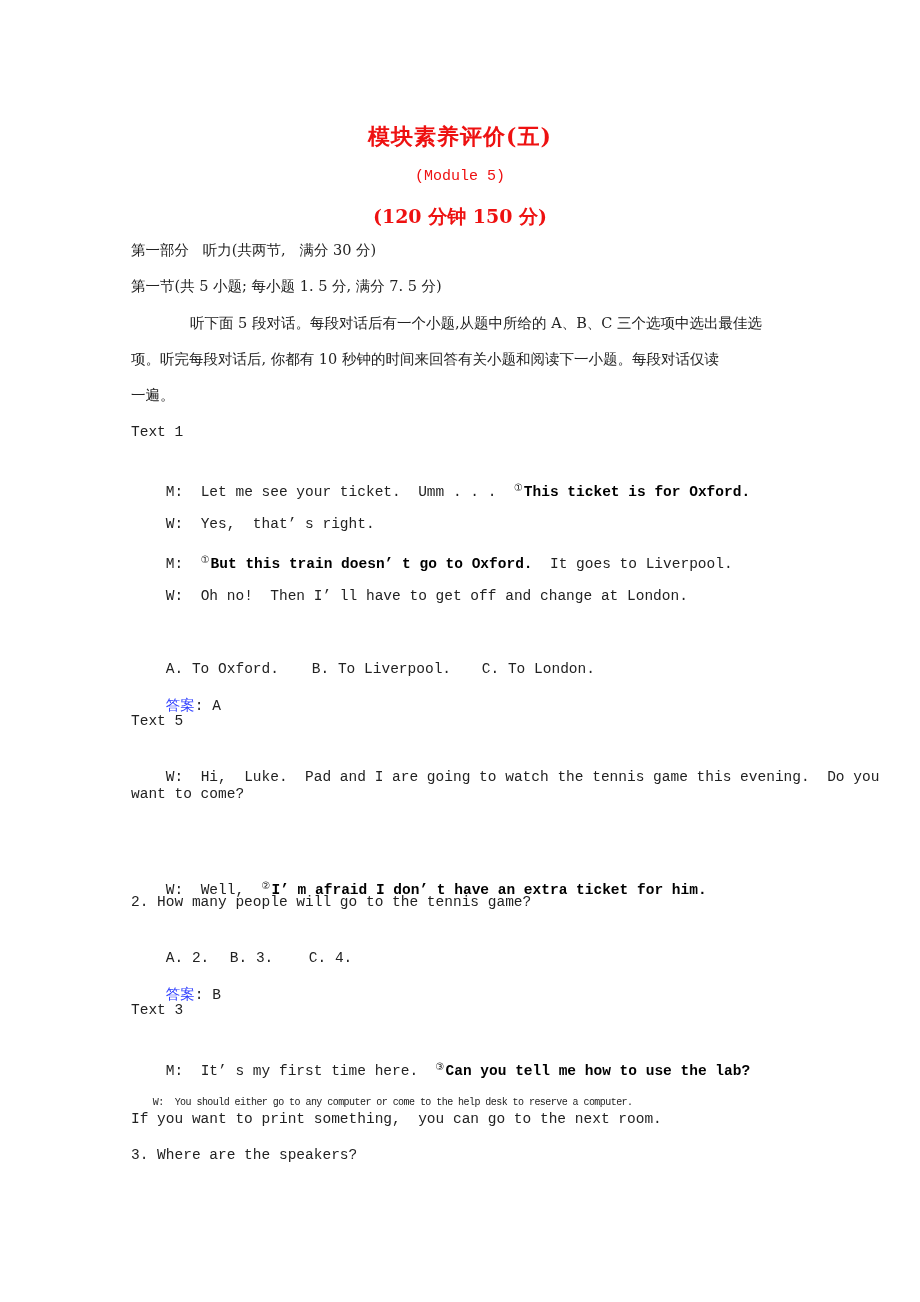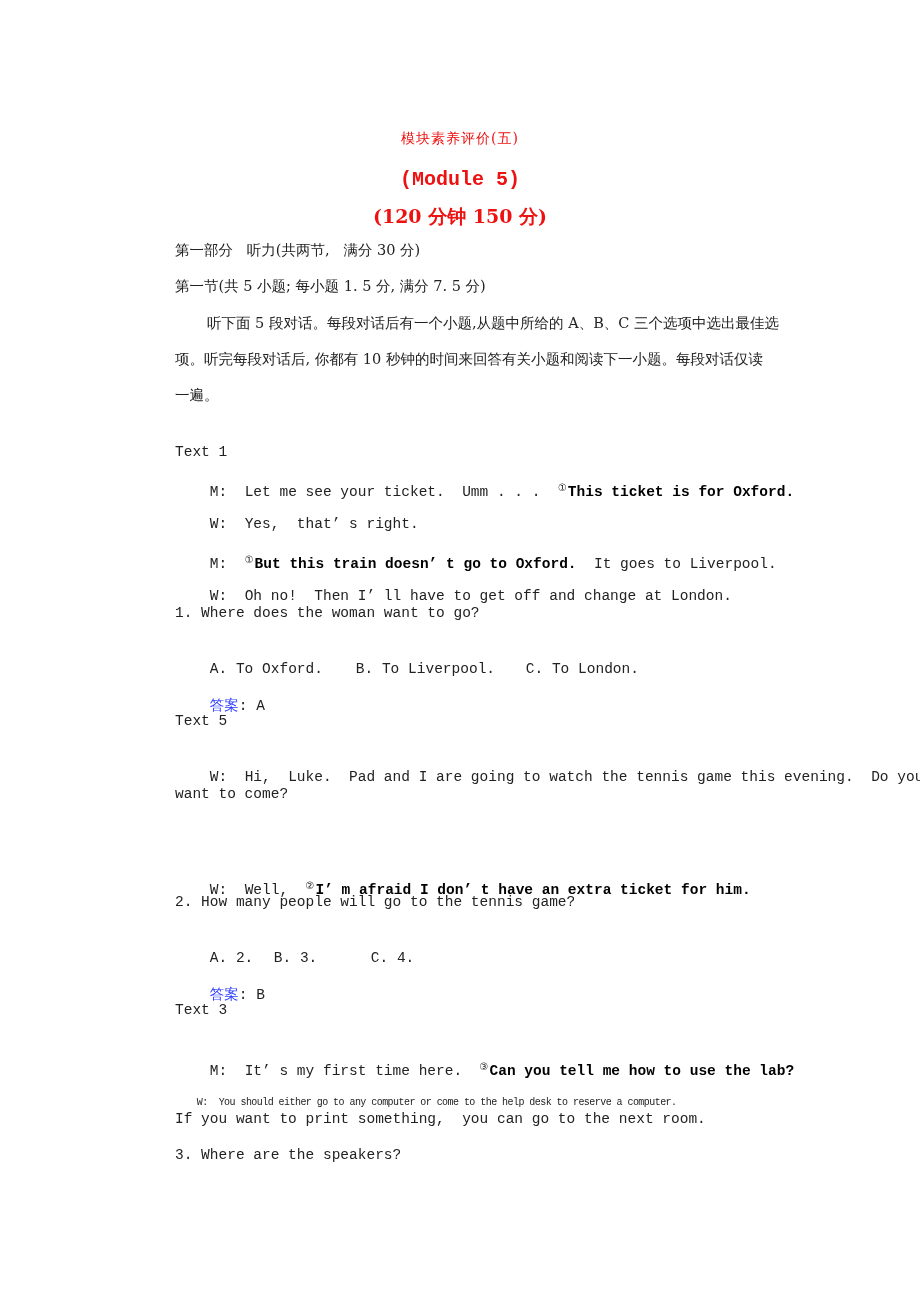--- a/index.html
+++ b/index.html
@@ -24,46 +24,45 @@
     }
     .title {
       position: absolute;
       left: 0;
       width: 920px;
       text-align: center;
       color: #ee1111;
       font-family: "DejaVu Serif", serif;
     }
     .title-main {
-      top: 130px;
-      font-size: 14px;
-      font-weight: normal;
+      top: 122px;
+      font-size: 22px;
+      font-weight: bold;
       letter-spacing: 1px;
     }
     .title-sub {
       top: 168px;
-      font-size: 20px;
+      font-size: 15px;
       font-family: "Liberation Mono", "DejaVu Sans Mono", monospace;
-      font-weight: bold;
+      font-weight: normal;
     }
     .title-meta {
       top: 204px;
       font-size: 19px;
       font-weight: bold;
       font-family: "DejaVu Serif", serif;
     }
     .line {
       position: absolute;
       left: 131px;
       font-size: 14.5px;
       line-height: 20px;
       white-space: pre;
       font-family: "Liberation Mono", "DejaVu Sans Mono", monospace;
       color: #222;
-      margin-left: 44px;
     }
     .line.cn {
       font-family: "DejaVu Serif", "Liberation Serif", serif;
       font-size: 14.5px;
     }
     .line.indent {
       left: 163px;
     }
     .bold {
       font-weight: bold;
@@ -90,43 +89,42 @@
 
 <div class="page">
 
   <div class="title title-main">模块素养评价(五)</div>
   <div class="title title-sub">(Module 5)</div>
   <div class="title title-meta">(120 分钟   150 分)</div>
 
   <div class="line cn" style="top:240px">第一部分   听力(共两节,   满分 30 分)</div>
   <div class="line cn" style="top:276px">第一节(共 5 小题; 每小题 1. 5 分, 满分 7. 5 分)</div>
 
-  <div class="line cn indent" style="top:313px; width:626px; white-space:nowrap;">听下面 5 段对话。每段对话后有一个小题,从题中所给的 A、B、C 三个选项中选出最佳选</div>
+  <div class="line cn indent" style="top:313px; width:626px; white-space:nowrap;text-align:center;">听下面 5 段对话。每段对话后有一个小题,从题中所给的 A、B、C 三个选项中选出最佳选</div>
   <div class="line cn" style="top:349px; white-space:nowrap;">项。听完每段对话后, 你都有 10 秒钟的时间来回答有关小题和阅读下一小题。每段对话仅读</div>
   <div class="line cn" style="top:385px">一遍。</div>
 
-  <div class="line" style="top:442px">Text 1</div>
+  <div class="line" style="top:422px">Text 1</div>
 
   <div class="line" style="top:458px">
     <span>M:</span>  <span>Let me see your ticket.  Umm . . .  </span><span class="sup">①</span><span class="bold">This ticket is for Oxford.</span>
   </div>
 
   <div class="line" style="top:494px">
     <span>W:</span>  <span>Yes,  that’ s right.</span>
   </div>
 
   <div class="line" style="top:530px">
     <span>M:</span>  <span class="sup">①</span><span class="bold">But this train doesn’ t go to Oxford.</span><span>  It goes to Liverpool.</span>
   </div>
 
   <div class="line" style="top:566px">
     <span>W:</span>  <span>Oh no!  Then I’ ll have to get off and change at London.</span>
   </div>
 
-  <div class="line" style="top:603px">1. Where does the woman want to go?</div>
 
   <div class="line" style="top:639px">
     <span class="opt" style="width:146px">A. To Oxford.</span><span class="opt" style="width:170px">B. To Liverpool.</span><span class="opt">C. To London.</span>
   </div>
 
   <div class="line" style="top:675px">
     <span class="answer-label">答案</span><span>: A</span>
   </div>
 
   <div class="line" style="top:711px">Text 5</div>
@@ -138,21 +136,21 @@
   <div class="line" style="top:784px">want to come?</div>
 
 
   <div class="line" style="top:856px">
     <span>W:</span>  <span>Well,  </span><span class="sup">②</span><span class="bold">I’ m afraid I don’ t have an extra ticket for him.</span>
   </div>
 
   <div class="line" style="top:892px">2. How many people will go to the tennis game?</div>
 
   <div class="line" style="top:928px">
-    <span class="opt" style="width:64px">A. 2.</span><span class="opt" style="width:97px">B. 3.</span><span class="opt">C. 4.</span>
+    <span class="opt" style="width:64px">A. 2.</span><span class="opt" style="width:79px">B. 3.</span><span class="opt">C. 4.</span>
   </div>
 
   <div class="line" style="top:964px">
     <span class="answer-label">答案</span><span>: B</span>
   </div>
 
   <div class="line" style="top:1000px">Text 3</div>
 
   <div class="line" style="top:1037px">
     <span>M:</span>  <span>It’ s my first time here.  </span><span class="sup">③</span><span class="bold">Can you tell me how to use the lab?</span>

